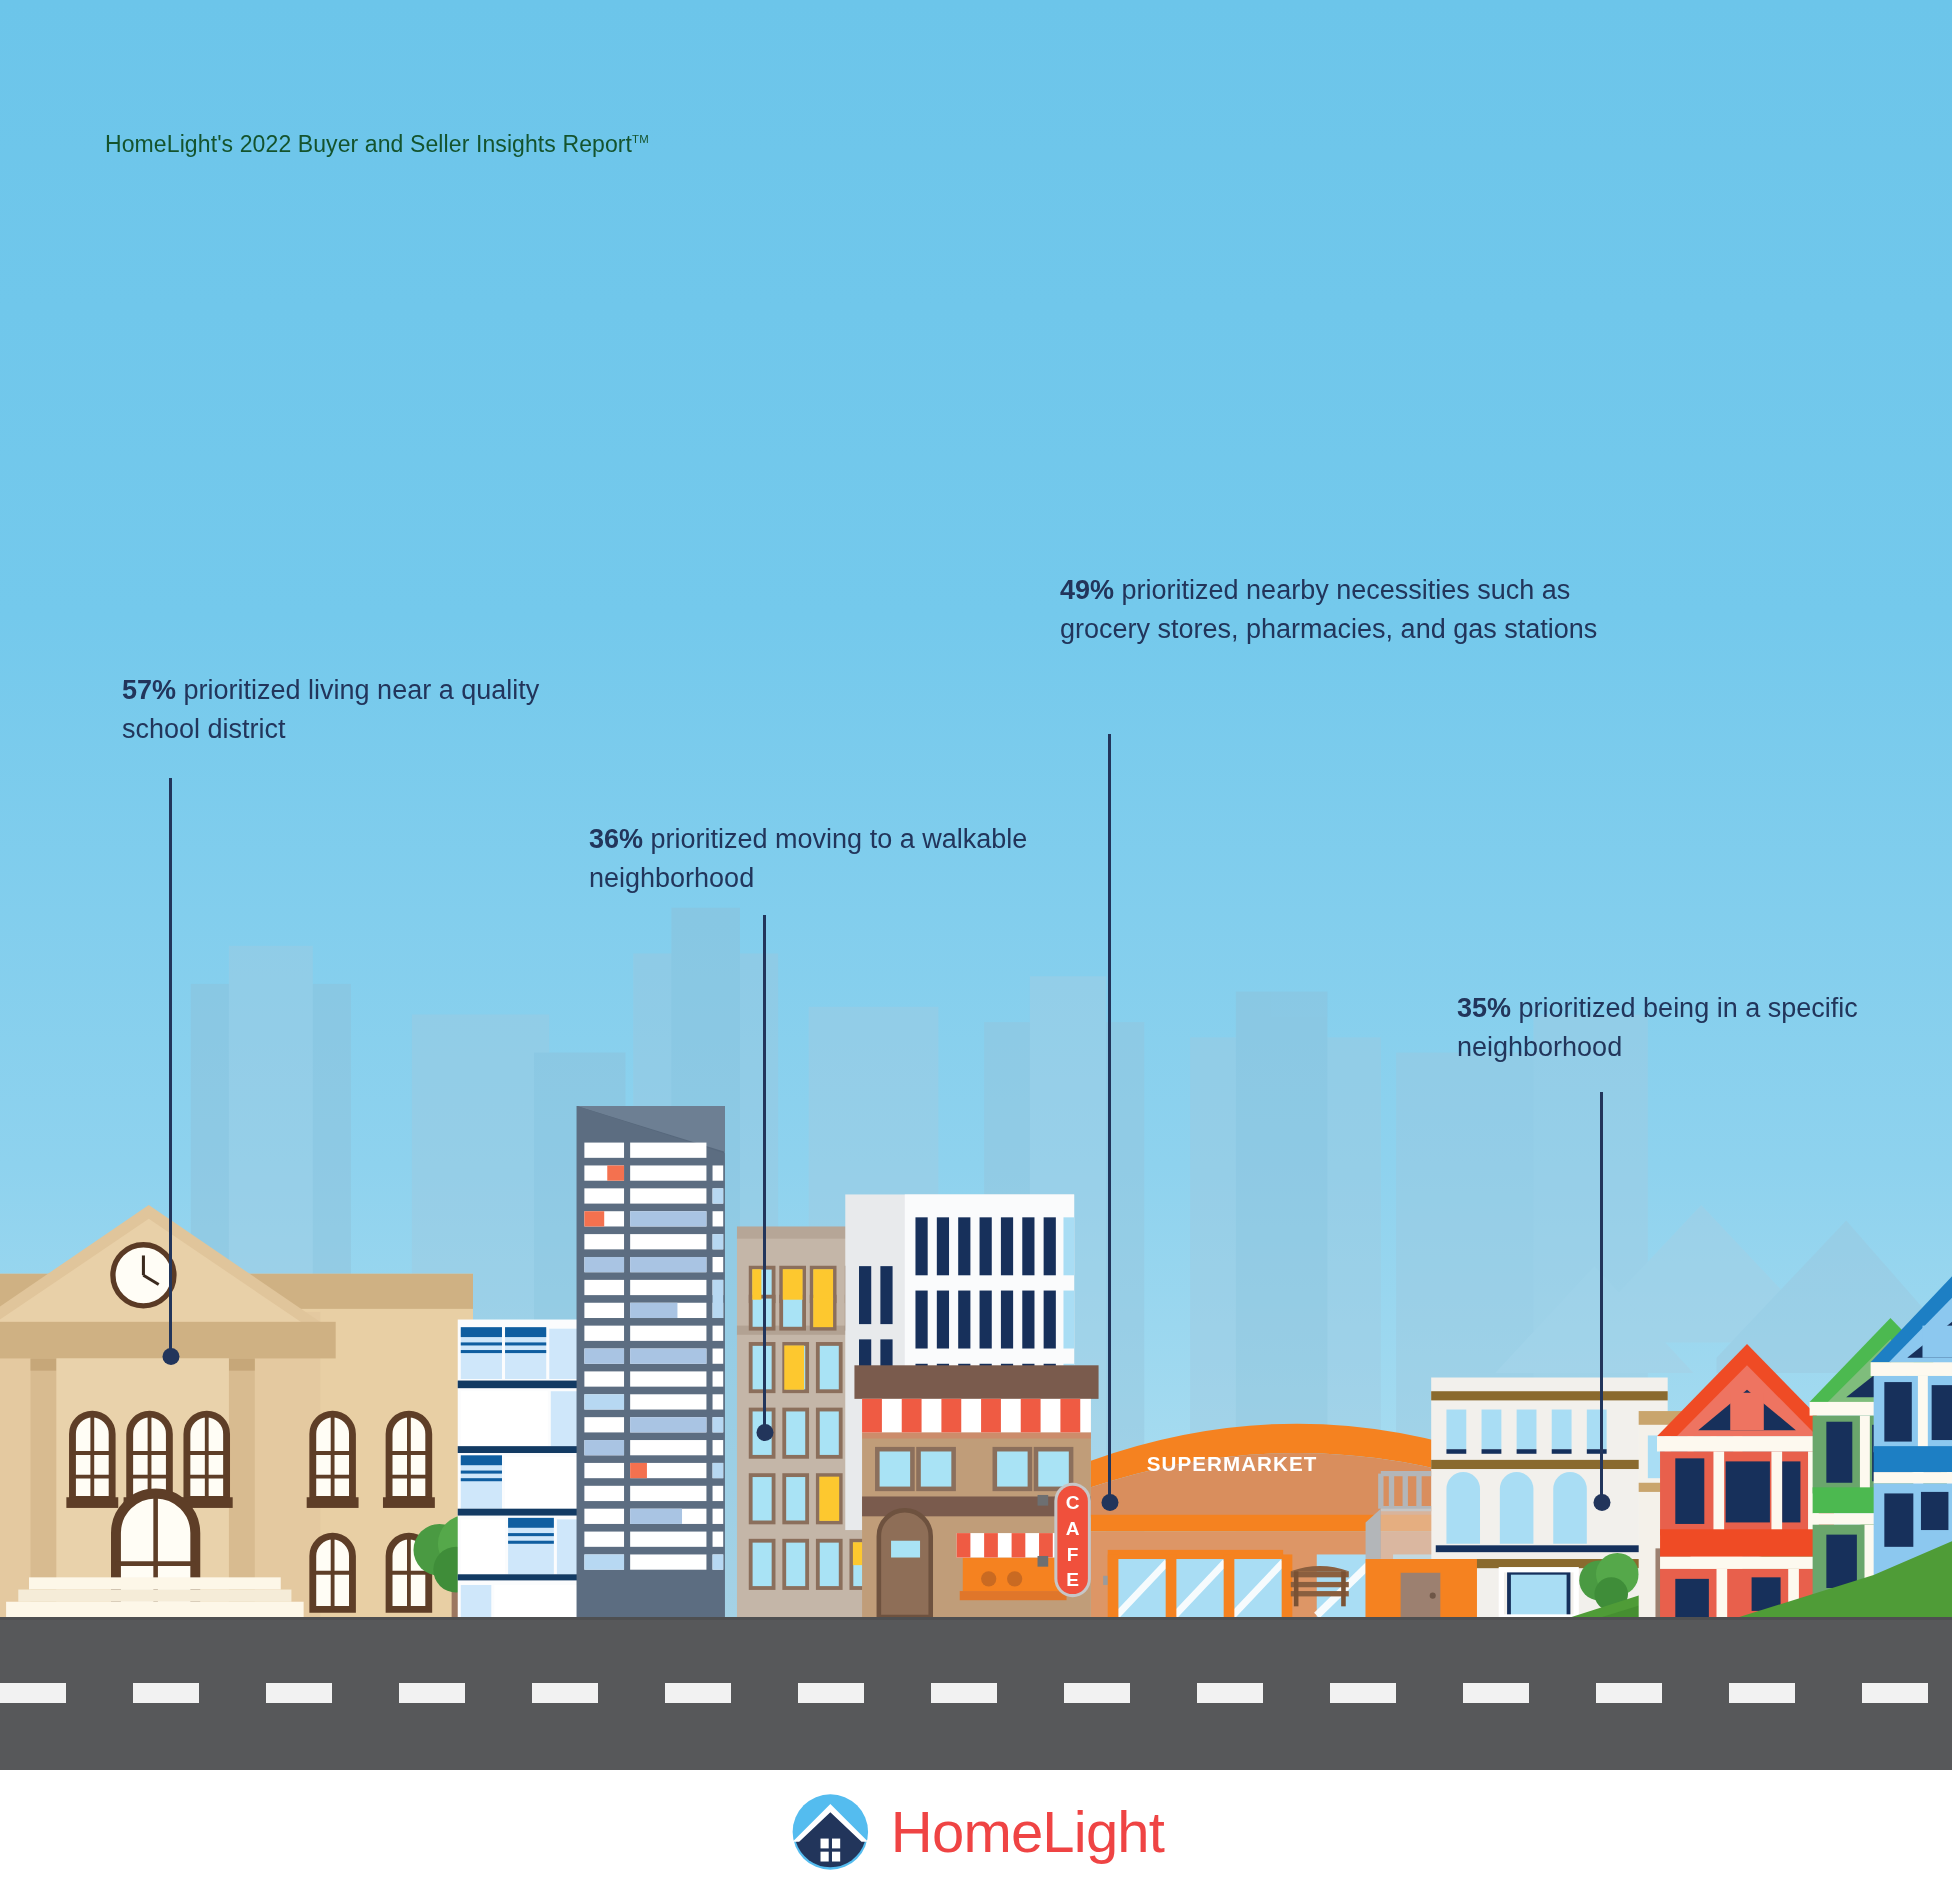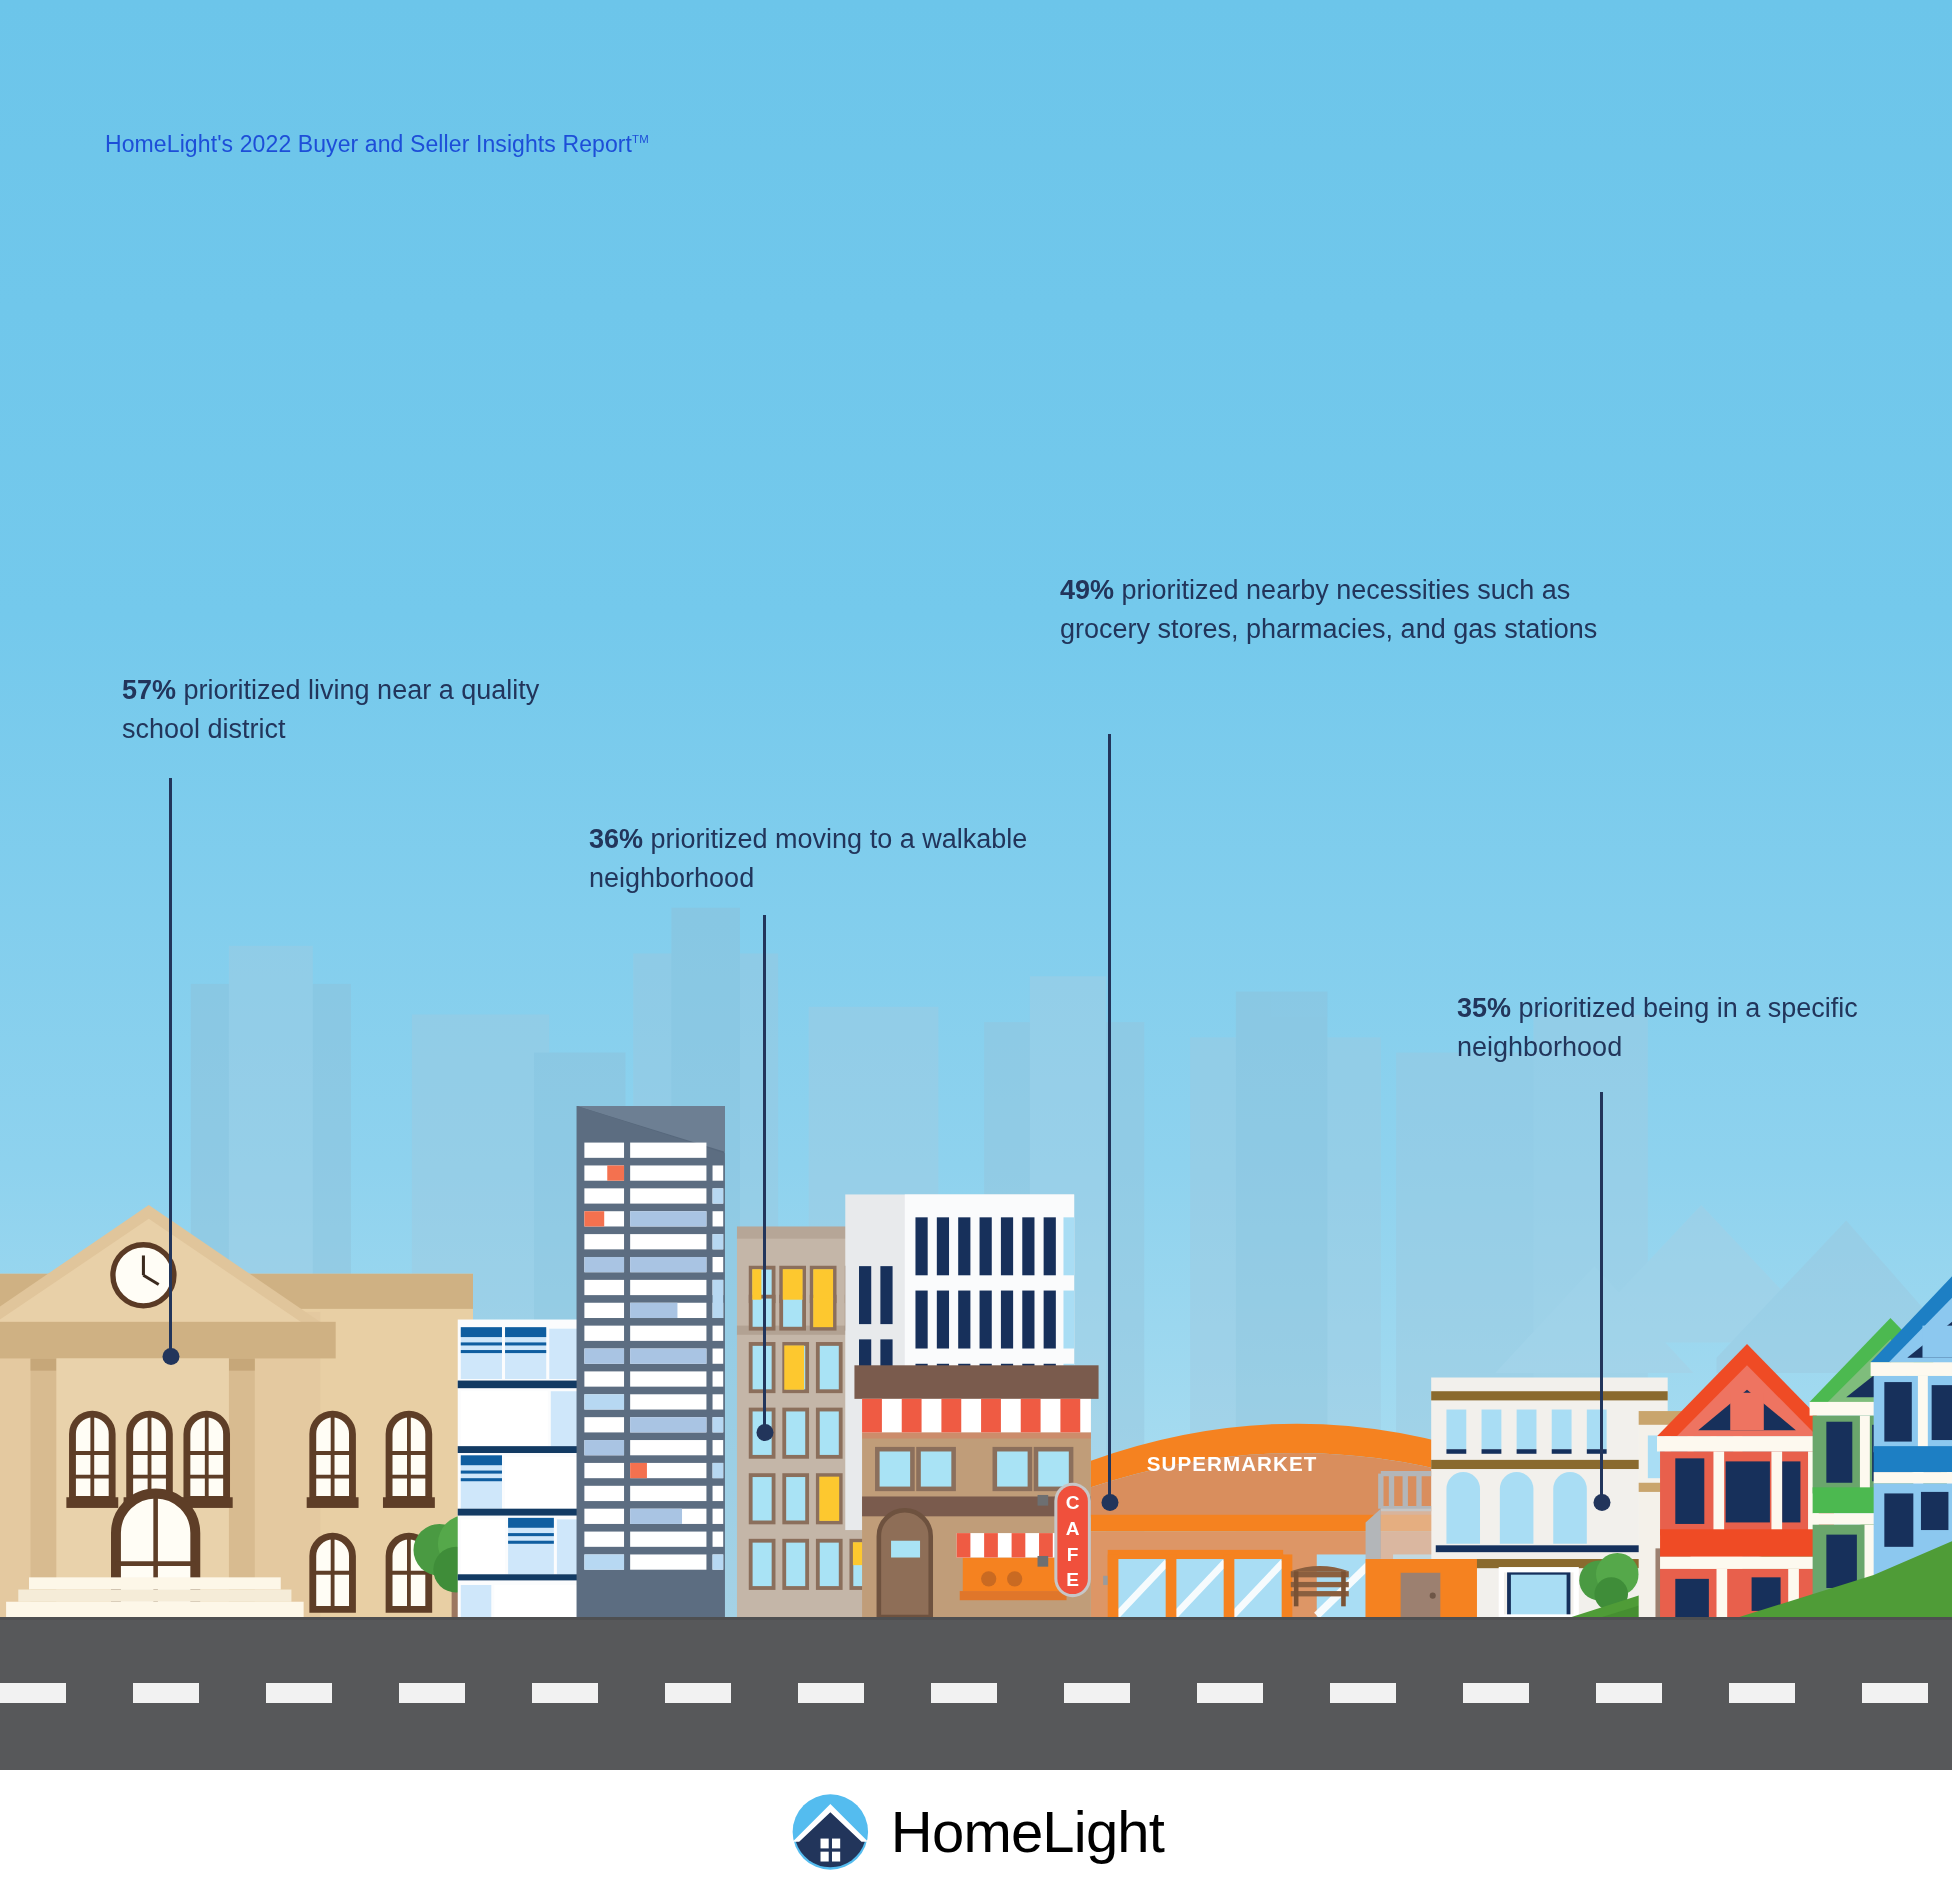--- a/index.html
+++ b/index.html
@@ -14,21 +14,21 @@
   
   .sky{
     position:absolute;left:0;top:0;width:1953px;height:1617px;
     background:linear-gradient(180deg,#6cc5ea 0%, #74c9ec 38%, #8ed2ee 72%, #a8dcf0 92%, #b4e0f1 100%);
   }
   .sky-scene{position:absolute;left:0;top:0;width:1953px;height:1617px;}
 
   
   .eyebrow{
     position:absolute;left:105px;top:131px;
-    font-size:23px;color:#1d4ed8;letter-spacing:0.1px;white-space:nowrap;
+    font-size:23px;color:#14532d;letter-spacing:0.1px;white-space:nowrap;
   }
   .eyebrow sup{font-size:11.4px;vertical-align:super;}
   .title{
     position:absolute;left:104px;top:201px;width:1602px;
     font-size:63px;line-height:1.22;font-weight:bold;color:#22355b;
     letter-spacing:-0.3px;
   }
   .title span{display:block;}
 
   
@@ -55,21 +55,21 @@
   .dashes{position:absolute;left:0;top:66px;width:1953px;height:20px;display:flex;gap:0;}
   .dash{width:66px;height:20px;background:#f2f2f2;margin-right:67px;flex:0 0 auto;}
 
   
   .footer{position:absolute;left:0;top:1770px;width:1953px;height:117px;background:#fff;}
   .logo-wrap{
     position:absolute;left:50%;top:1791px;transform:translateX(-50%);
     display:flex;align-items:center;gap:20px;
   }
   .logo-mark{width:82px;height:82px;flex:0 0 auto;}
-  .logo-text{font-size:58px;color:#000000;line-height:1;letter-spacing:-0.8px;}
+  .logo-text{font-size:58px;color:#ef4444;line-height:1;letter-spacing:-0.8px;}
 </style>
 </head>
 <body>
 
 <div class="page">
 
   <div class="sky"></div>
 
   <svg class="sky-scene" viewBox="0 0 2560 2120" preserveAspectRatio="none">
 

